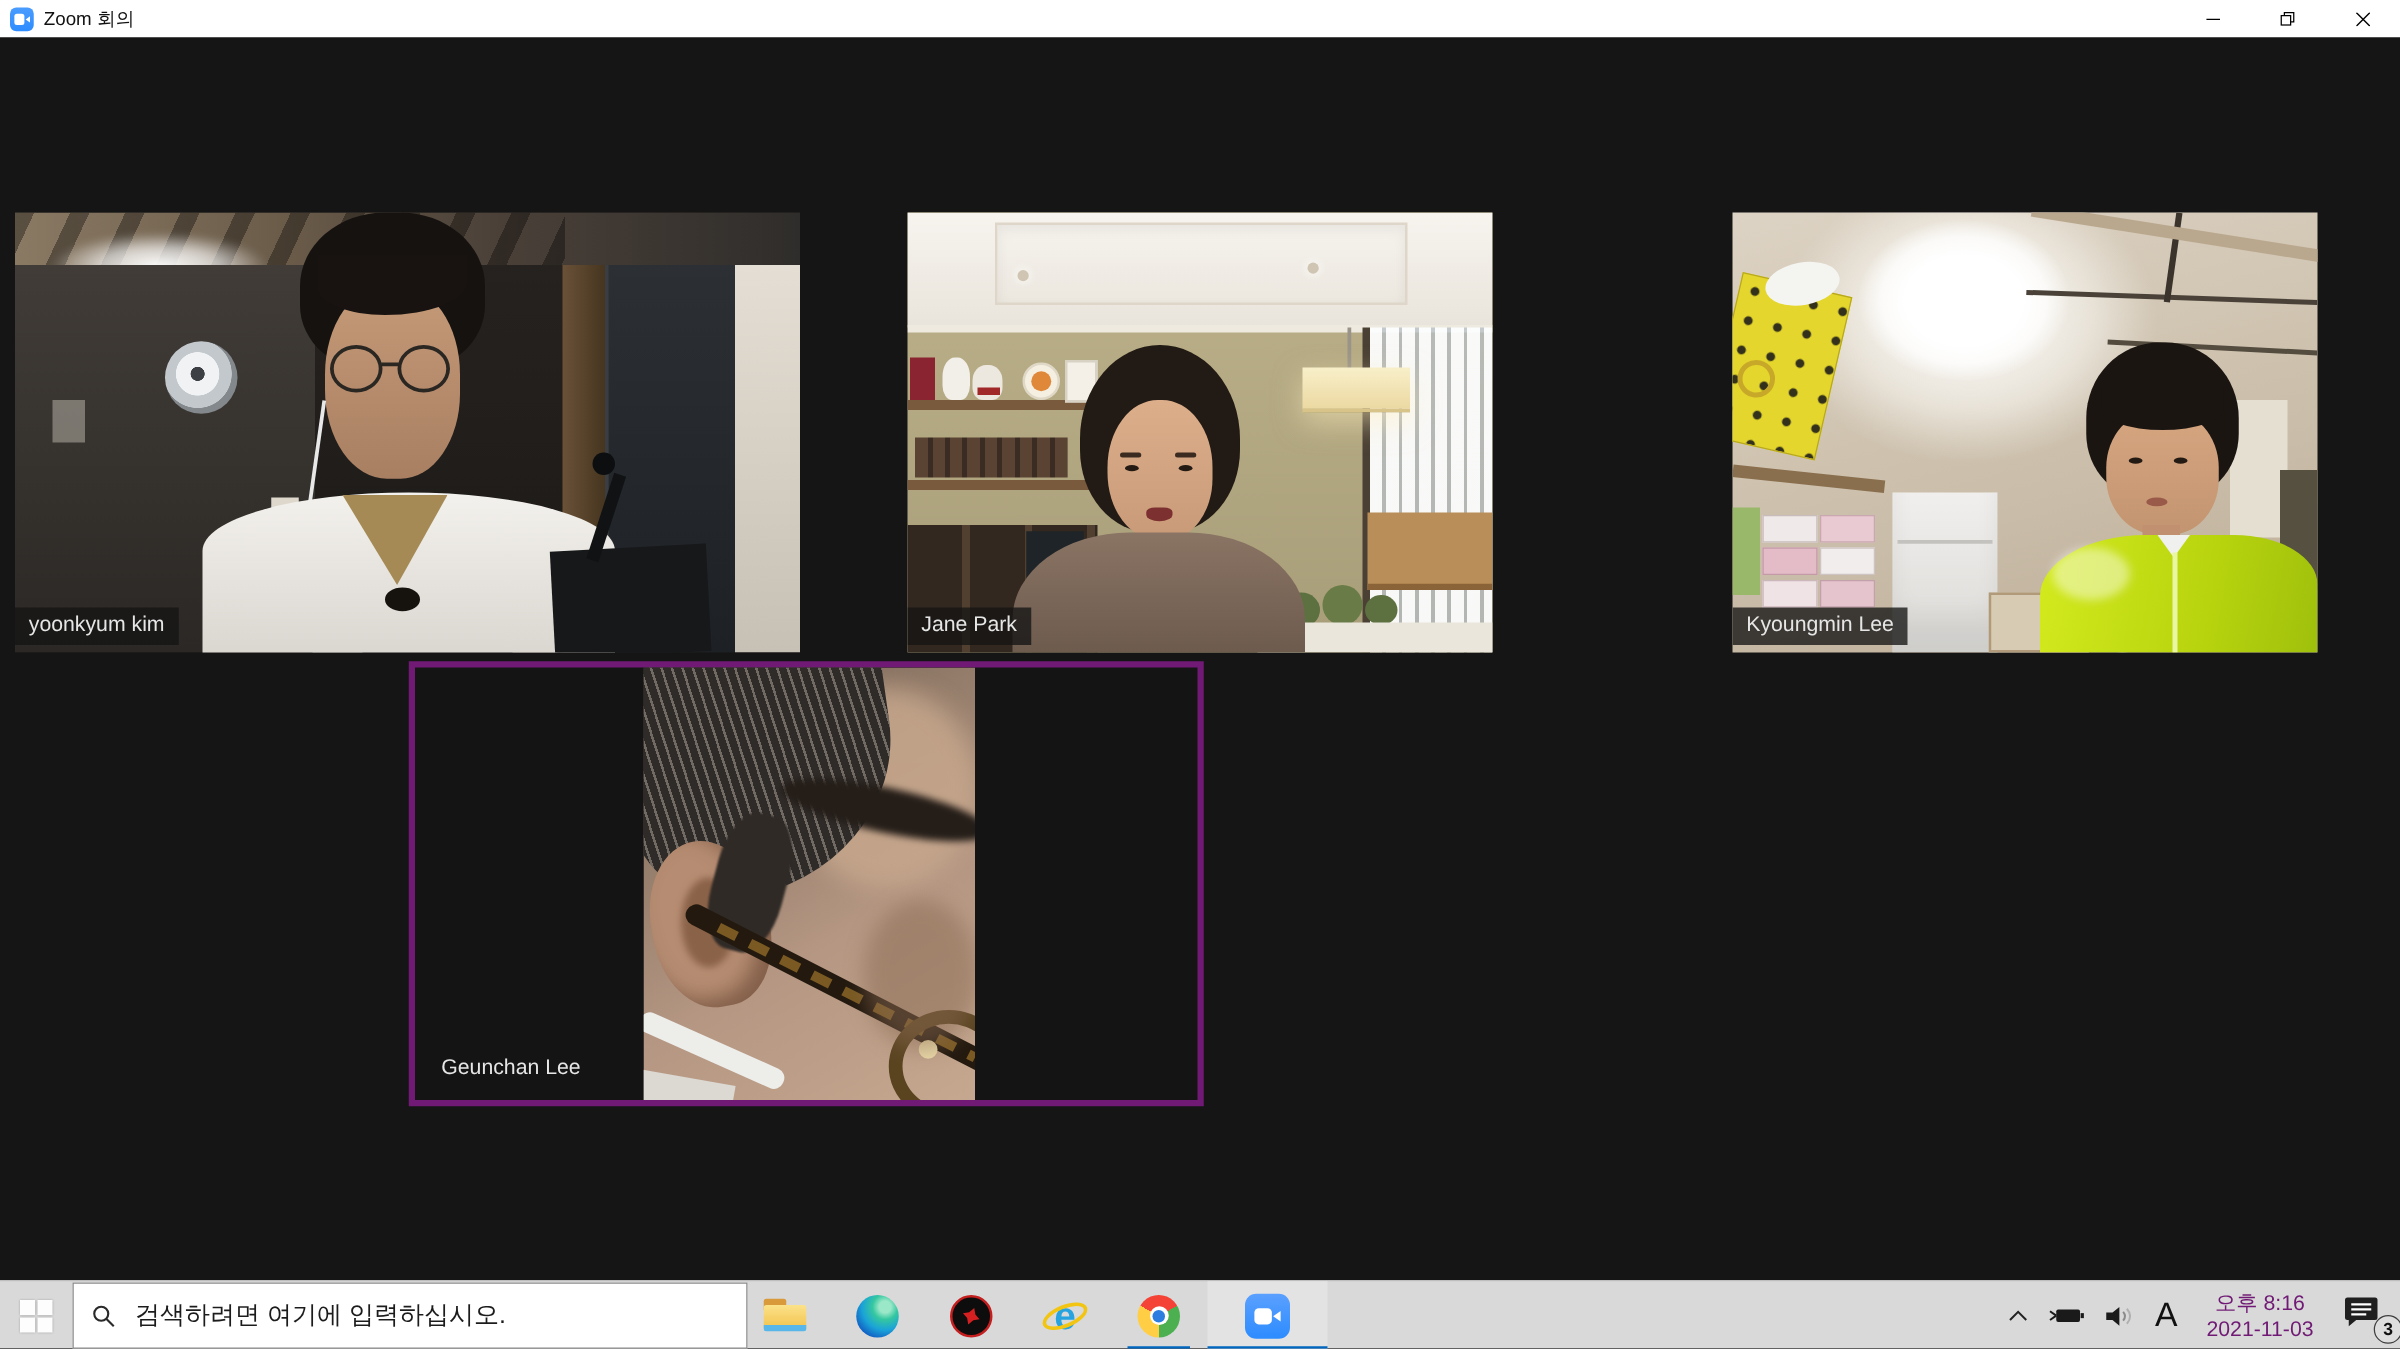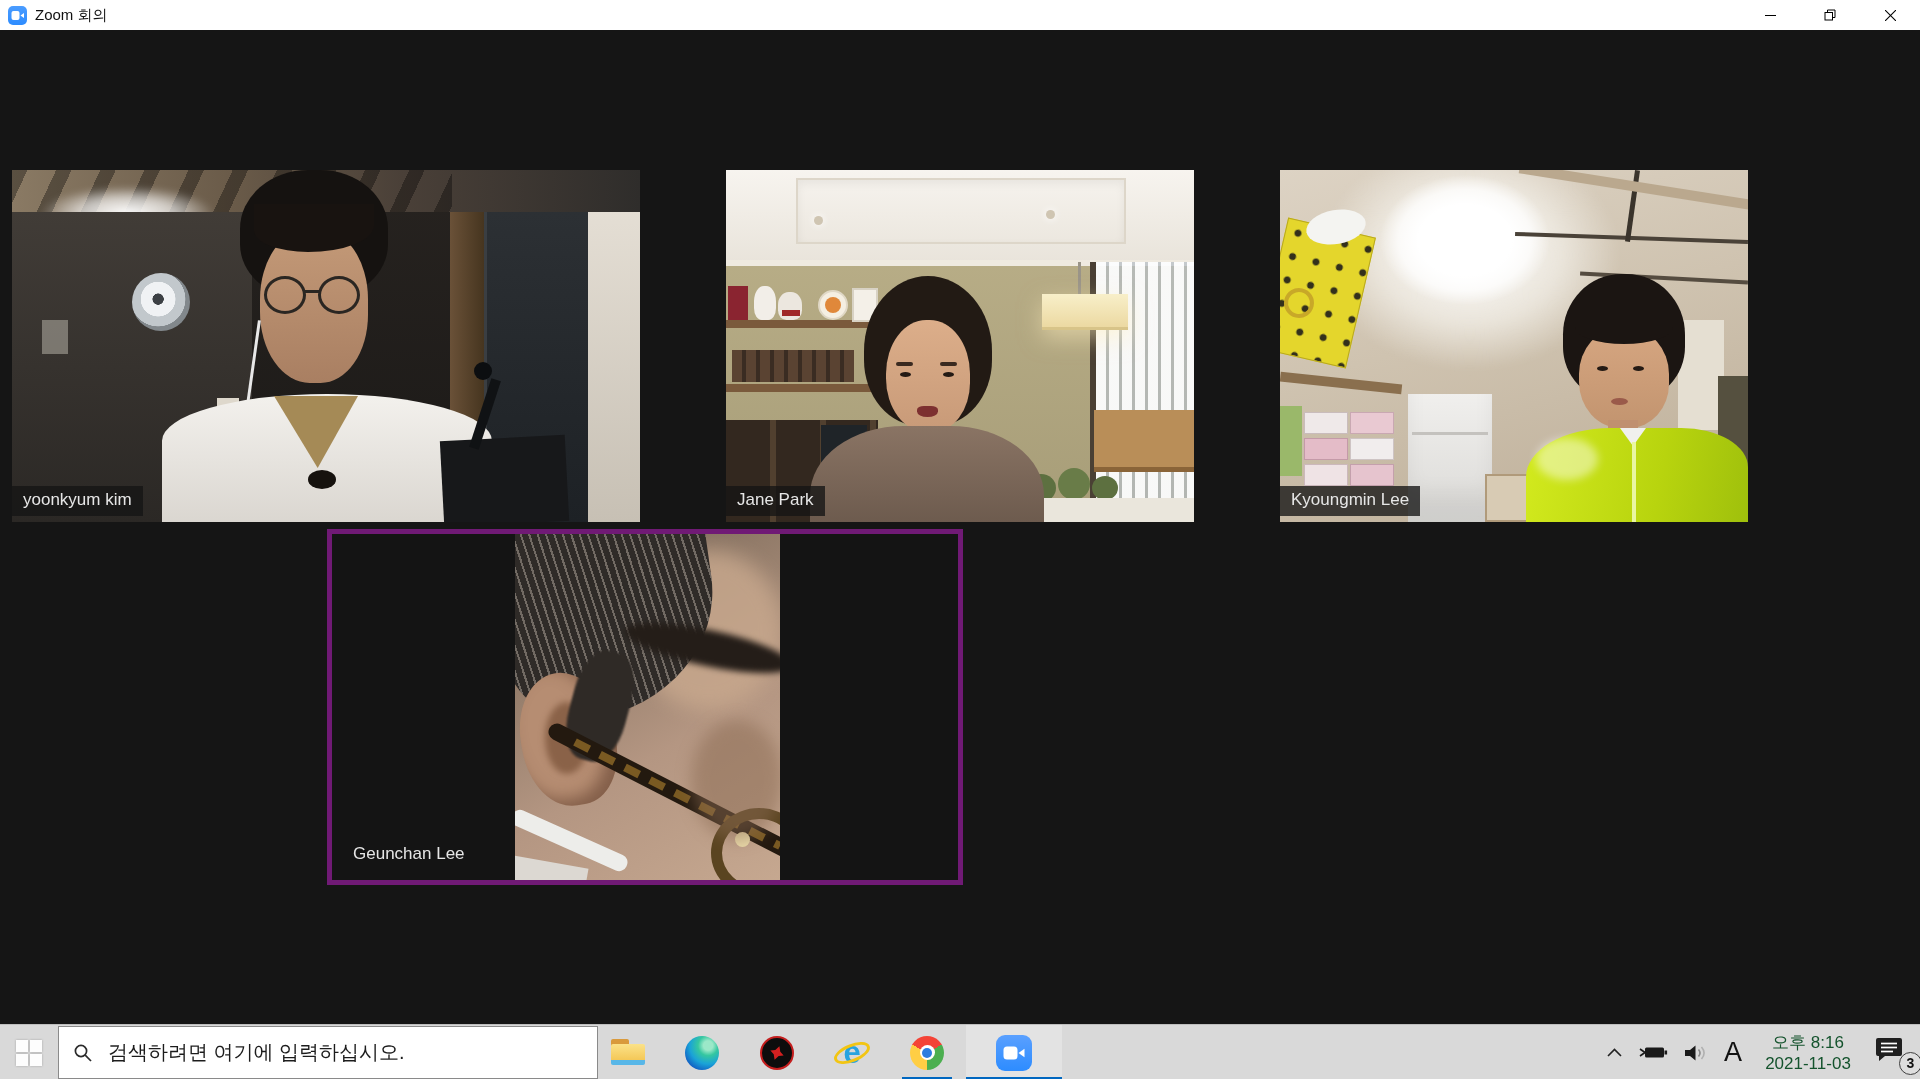--- a/index.html
+++ b/index.html
@@ -36,21 +36,21 @@
   .searchbox{position:absolute;left:58px;top:1px;width:540px;height:53px;background:#ffffff;
              border:1px solid #8a8a8a;display:flex;align-items:center;gap:13px;padding:0 14px;}
   .searchbox input{border:none;outline:none;flex:1;font-size:20px;color:#111;background:transparent;
                    font-family:"Liberation Sans","DejaVu Sans",sans-serif;}
   .searchbox input::placeholder{color:#1c1c1c;opacity:1;}
   .task-app{position:absolute;top:0;height:55px;border:none;background:transparent;display:flex;
             align-items:center;justify-content:center;cursor:pointer;padding:0;}
   .underline{position:absolute;bottom:0;height:3px;background:#0067c0;}
   .tray{position:absolute;right:6px;top:0;height:55px;display:flex;align-items:center;gap:15px;}
   .ime{font-size:27px;color:#111;line-height:1;}
-  .clock{font-size:17px;color:#14532d;text-align:center;line-height:21px;min-width:102px;}
+  .clock{font-size:17px;color:#701a75;text-align:center;line-height:21px;min-width:102px;}
   .action-wrap{position:relative;width:40px;height:34px;}
   .badge{position:absolute;right:-8px;bottom:-5px;width:23px;height:23px;border-radius:50%;
          background:rgba(222,222,222,.92);border:1px solid #3f3f3f;color:#111;font-size:14px;
          font-weight:bold;display:flex;align-items:center;justify-content:center;}
   
   .circle-icon{border-radius:50%;}
   .ie-e{font-size:31px;font-weight:bold;color:#27a3e0;line-height:1;}
 </style>
 </head>
 <body>
@@ -152,21 +152,21 @@
       <div class="sh" style="left:240px;top:150px;width:3px;height:85px;background:#e8e8e8;transform:rotate(8deg);"></div>
       <div class="sh" style="left:150px;top:224px;width:330px;height:130px;background:linear-gradient(#f3f1ed,#dad6d0);border-radius:50% 50% 0 0/36% 36% 0 0;"></div>
       <div class="sh" style="left:262px;top:226px;width:84px;height:72px;background:#a58a56;clip-path:polygon(0 0,100% 0,52% 100%);"></div>
       <div class="sh" style="left:296px;top:300px;width:28px;height:19px;background:#16120e;border-radius:50%;"></div>
       <div class="sh" style="left:430px;top:268px;width:125px;height:86px;background:#17181a;transform:rotate(-3deg);"></div>
       <div class="sh" style="left:468px;top:208px;width:10px;height:72px;background:#101214;transform:rotate(18deg);"></div>
       <div class="sh" style="left:462px;top:192px;width:18px;height:18px;border-radius:50%;background:#0c0e10;"></div>
       <div class="nametag">yoonkyum kim</div>
     </div>
 
-    <div class="tile" style="left:1280px;top:140px;width:468px;height:352px;background:linear-gradient(165deg,#ddd3c4 0%,#cfc3b0 45%,#bdae98 100%);">
+    <div class="tile" style="left:1386px;top:140px;width:468px;height:352px;background:linear-gradient(165deg,#ddd3c4 0%,#cfc3b0 45%,#bdae98 100%);">
       <div class="sh" style="left:40px;top:-30px;width:300px;height:230px;background:radial-gradient(closest-side,rgba(255,255,255,.95),rgba(255,255,252,.55) 60%,transparent);filter:blur(4px);"></div>
       <div class="sh" style="left:100px;top:5px;width:170px;height:130px;border-radius:50%;background:radial-gradient(closest-side,#ffffff 55%,rgba(255,255,255,.75) 78%,transparent);"></div>
       <div class="sh" style="left:235px;top:66px;width:233px;height:4px;background:#4a4238;transform:rotate(2deg);"></div>
       <div class="sh" style="left:300px;top:106px;width:168px;height:4px;background:#554c40;transform:rotate(3deg);"></div>
       <div class="sh" style="left:350px;top:0;width:5px;height:72px;background:#3a342c;transform:rotate(8deg);"></div>
       <div class="sh" style="left:238px;top:12px;width:240px;height:10px;background:#baa88e;transform:rotate(9deg);"></div>
       <div class="sh" style="left:-8px;top:56px;width:90px;height:134px;background:radial-gradient(#33301c 3px,transparent 4px) 0 0/24px 24px,#e4d62c;transform:rotate(13deg);border:1px solid #b8a820;"></div>
       <div class="sh" style="left:26px;top:40px;width:60px;height:34px;background:#f4f4f1;border-radius:50%;transform:rotate(-10deg);"></div>
       <div class="sh" style="left:4px;top:118px;width:30px;height:30px;border:4px solid #c8a828;border-radius:50%;transform:rotate(13deg);"></div>
       <div class="sh" style="left:0;top:208px;width:122px;height:10px;background:#8a6f4e;transform:rotate(6deg);"></div>

